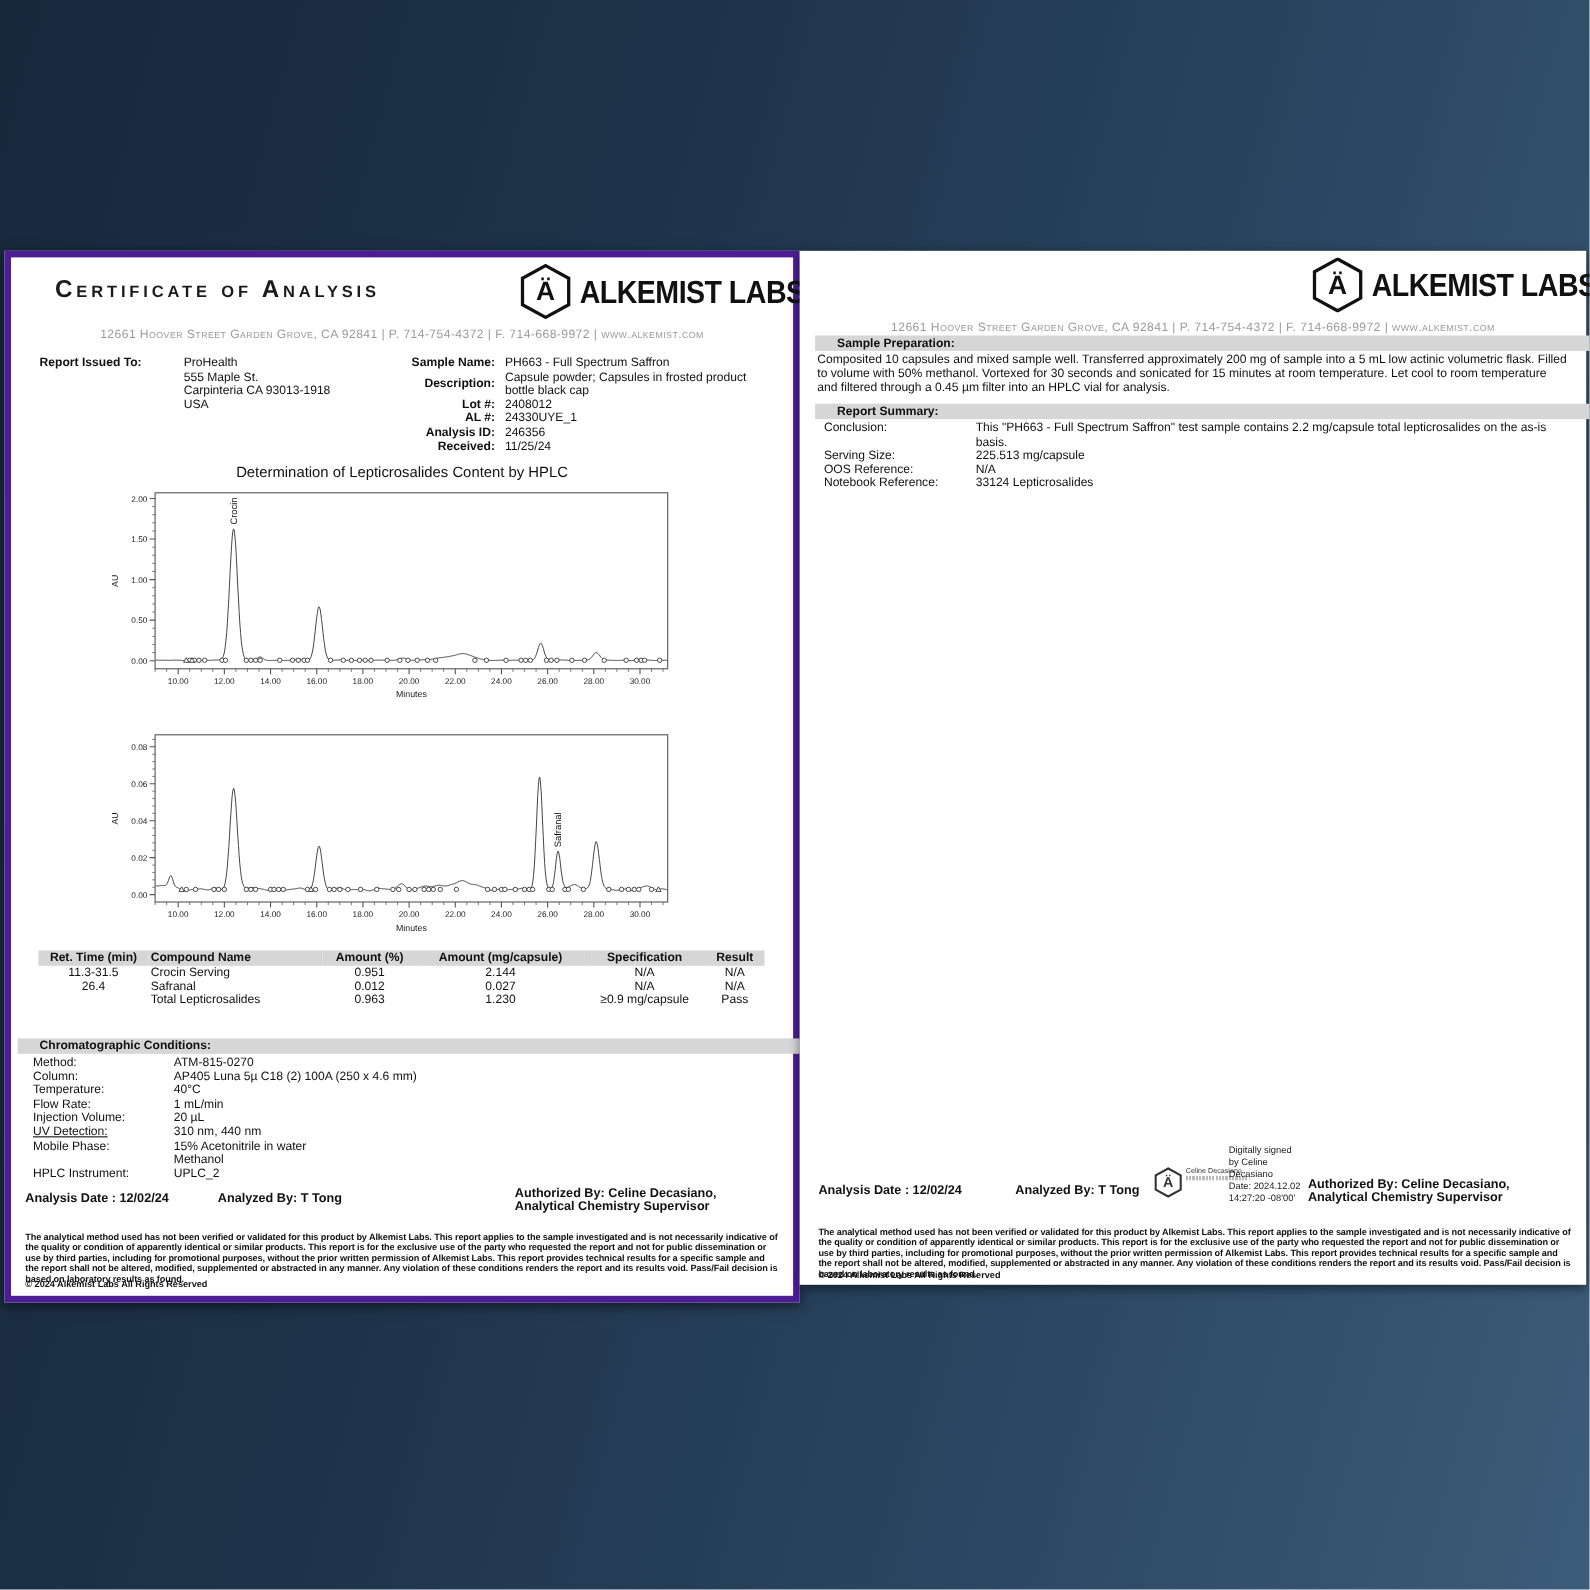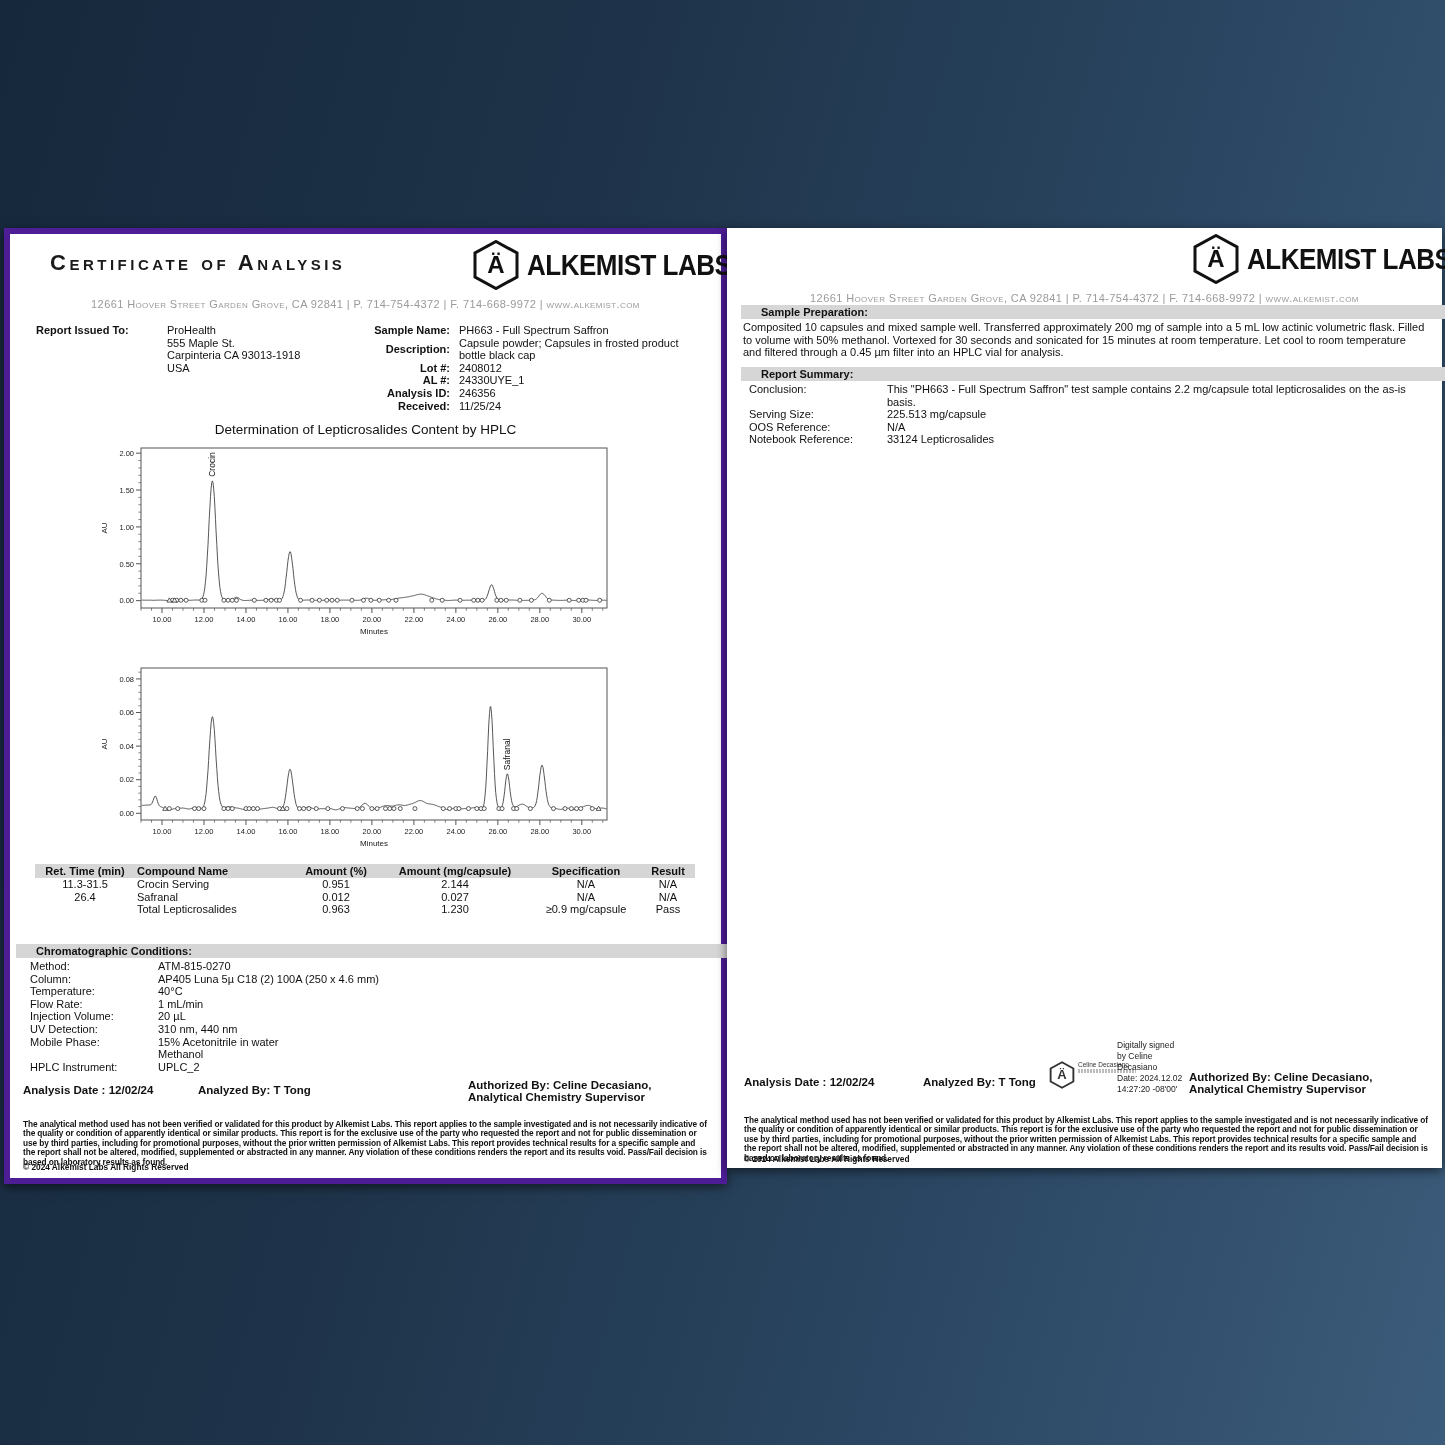--- a/index.html
+++ b/index.html
@@ -439,21 +439,21 @@
       </div>
     <div class="cond-row">
         <div class="lbl val" style="width:128px;">Flow Rate:</div>
         <div class="val">1 mL/min</div>
       </div>
     <div class="cond-row">
         <div class="lbl val" style="width:128px;">Injection Volume:</div>
         <div class="val">20 µL</div>
       </div>
     <div class="cond-row">
-        <div class="lbl val" style="width:128px;">UV Detection:</div>
+        <div class="lbl val" style="width:128px;text-decoration:underline;">UV Detection:</div>
         <div class="val">310 nm, 440 nm</div>
       </div>
     <div class="cond-row">
         <div class="lbl val" style="width:128px;">Mobile Phase:</div>
         <div class="val">15% Acetonitrile in water</div>
       </div>
     <div class="cond-row">
         <div class="lbl val" style="width:128px;"></div>
         <div class="val">Methanol</div>
       </div>

